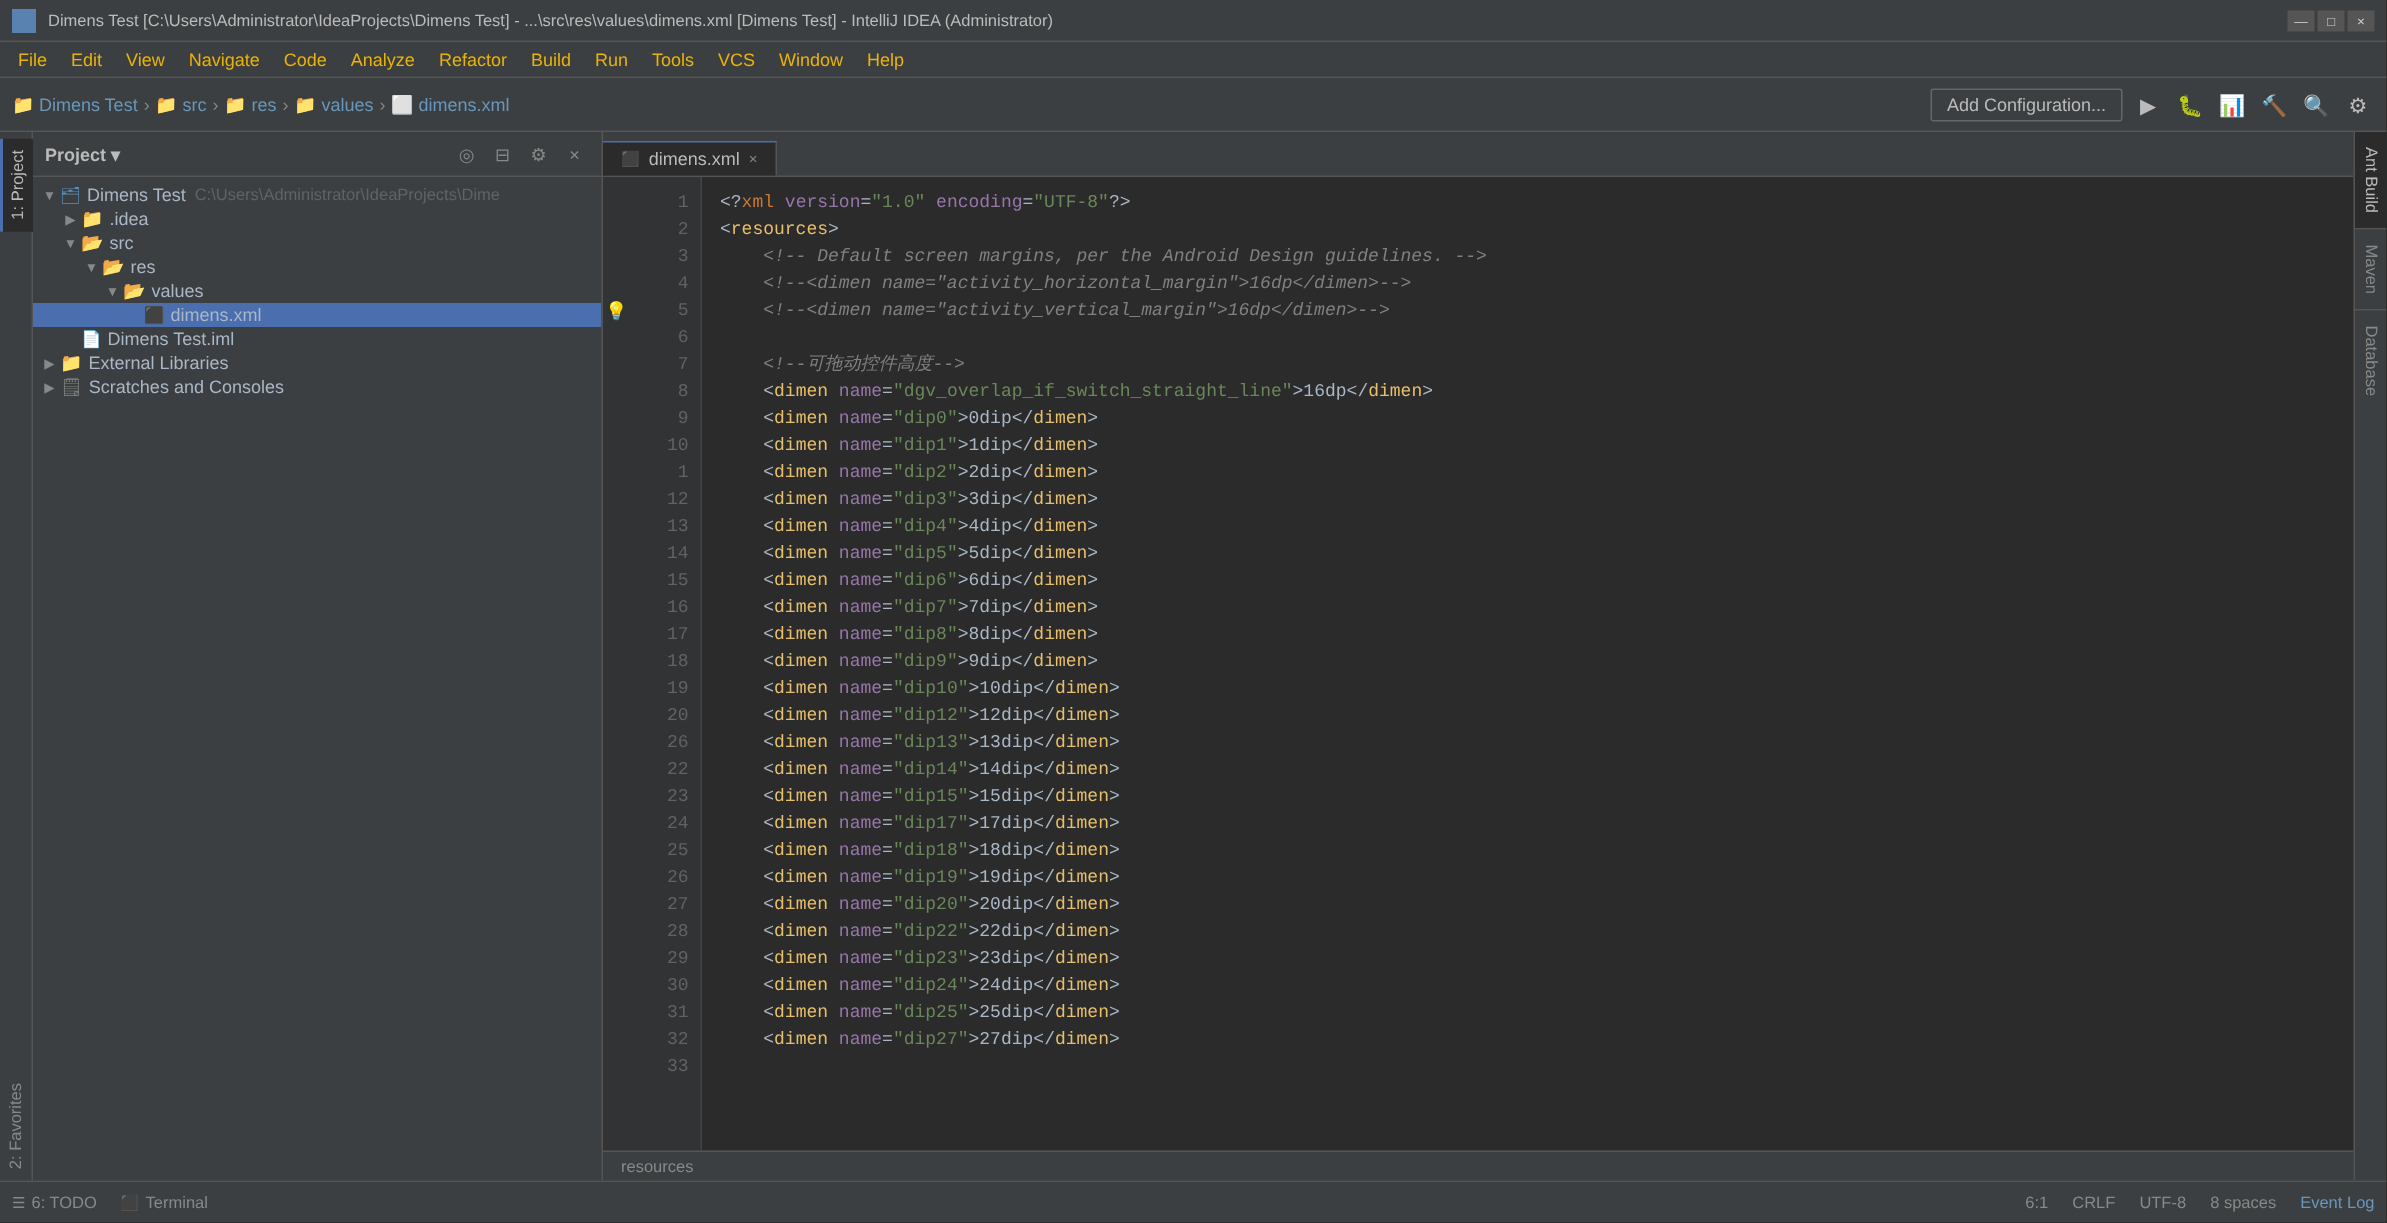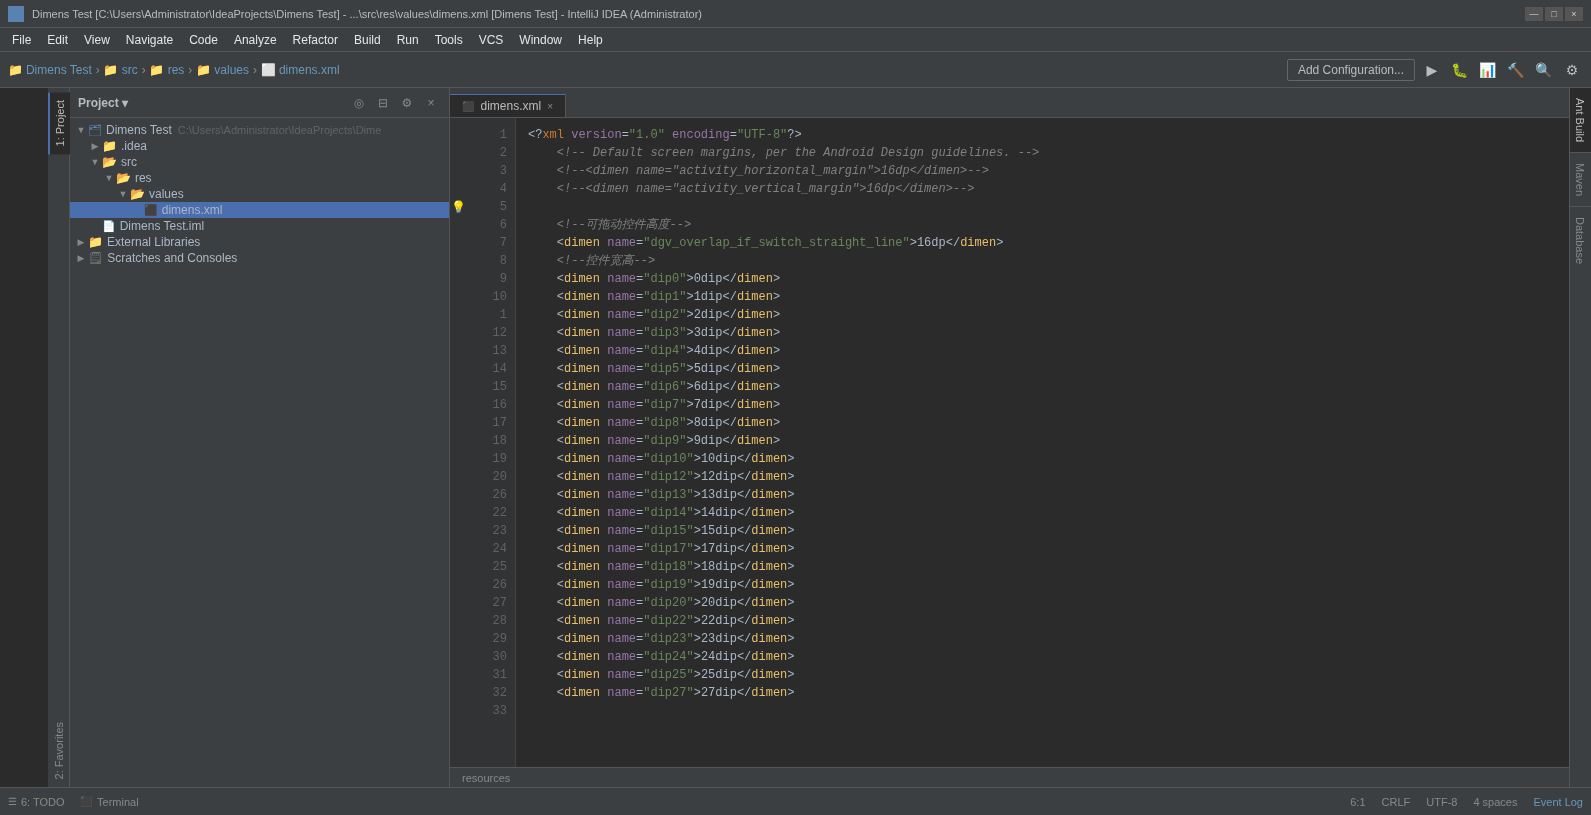--- a/index.html
+++ b/index.html
@@ -3,33 +3,33 @@
   <meta charset="utf-8">
   <style>
     * { margin: 0; padding: 0; box-sizing: border-box; }
     body { width: 1591px; height: 815px; background: #2b2b2b; font-family: 'Segoe UI', Arial, sans-serif; font-size: 12px; color: #a9b7c6; overflow: hidden; display: flex; flex-direction: column; }
 
     
     #title-bar { height: 28px; background: #3c3f41; display: flex; align-items: center; padding: 0 8px; border-bottom: 1px solid #555; color: #bbb; font-size: 11px; }
 
     
     #menu-bar { height: 24px; background: #3c3f41; display: flex; align-items: center; padding: 0 4px; border-bottom: 1px solid #555; }
-    #menu-bar .menu-item { padding: 2px 8px; color: #e5e5e5; font-size: 12px; cursor: pointer; }
+    #menu-bar .menu-item { padding: 2px 8px; color: #eab308; font-size: 12px; cursor: pointer; }
 
     
     #toolbar { height: 36px; background: #3c3f41; display: flex; align-items: center; padding: 0 8px; border-bottom: 1px solid #555; gap: 4px; }
     #toolbar .breadcrumb { display: flex; align-items: center; gap: 4px; flex: 1; }
     #toolbar .breadcrumb-item { color: #6897bb; font-size: 12px; cursor: pointer; display: flex; align-items: center; gap: 3px; }
     #toolbar .breadcrumb-sep { color: #888; }
     #toolbar .toolbar-actions { display: flex; align-items: center; gap: 6px; }
     #toolbar .add-config-btn { background: none; border: 1px solid #666; color: #bbb; padding: 3px 10px; font-size: 12px; cursor: pointer; border-radius: 2px; }
     #toolbar .toolbar-btn { width: 22px; height: 22px; background: none; border: none; color: #bbb; cursor: pointer; font-size: 14px; display: flex; align-items: center; justify-content: center; }
 
     
-    #main { display: flex; flex: 1; overflow: hidden; padding-left: 48px; }
+    #main { display: flex; flex: 1; overflow: hidden; }
 
     
     #sidebar { width: 380px; background: #3c3f41; border-right: 1px solid #555; display: flex; flex-direction: column; }
     #sidebar-toolbar { height: 30px; display: flex; align-items: center; padding: 0 8px; border-bottom: 1px solid #555; gap: 4px; }
     #sidebar-toolbar .panel-btn { width: 20px; height: 20px; background: none; border: none; color: #888; cursor: pointer; font-size: 12px; display: flex; align-items: center; justify-content: center; }
 
     #file-tree { flex: 1; overflow-y: auto; padding: 4px 0; }
     .tree-item { display: flex; align-items: center; padding: 1px 0; cursor: pointer; padding-left: 8px; font-size: 12px; color: #a9b7c6; }
     .tree-item.selected { background: #4b6eaf; }
     .tree-arrow { width: 14px; display: inline-flex; align-items: center; justify-content: center; color: #888; font-size: 9px; }
@@ -299,27 +299,27 @@
         <div>28</div>
         <div>29</div>
         <div>30</div>
         <div>31</div>
         <div>32</div>
         <div>33</div>
       </div>
 
       <div id="code-content">
         <div class="code-line"><span class="xml-bracket">&lt;?</span><span class="xml-pi">xml</span> <span class="xml-attr">version</span>=<span class="xml-val">"1.0"</span> <span class="xml-attr">encoding</span>=<span class="xml-val">"UTF-8"</span><span class="xml-bracket">?&gt;</span></div>
+        <div class="code-line"><span class="xml-bracket">&lt;</span><span class="xml-tag">resources</span><span class="xml-bracket">&gt;</span></div>
         <div class="code-line"><span class="xml-comment">    &lt;!-- Default screen margins, per the Android Design guidelines. --&gt;</span></div>
         <div class="code-line"><span class="xml-comment">    &lt;!--&lt;dimen name="activity_horizontal_margin"&gt;16dp&lt;/dimen&gt;--&gt;</span></div>
         <div class="code-line"><span class="xml-comment">    &lt;!--&lt;dimen name="activity_vertical_margin"&gt;16dp&lt;/dimen&gt;--&gt;</span></div>
         <div class="code-line">&nbsp;</div>
         <div class="code-line"><span class="xml-comment">    &lt;!--可拖动控件高度--&gt;</span></div>
         <div class="code-line">    <span class="xml-bracket">&lt;</span><span class="xml-tag">dimen</span> <span class="xml-attr">name</span>=<span class="xml-val">"dgv_overlap_if_switch_straight_line"</span><span class="xml-bracket">&gt;</span><span class="xml-text">16dp</span><span class="xml-bracket">&lt;/</span><span class="xml-tag">dimen</span><span class="xml-bracket">&gt;</span></div>
-        <div class="code-line"><span class="xml-comment">    &lt;!--控件宽高--&gt;</span></div>
         <div class="code-line">    <span class="xml-bracket">&lt;</span><span class="xml-tag">dimen</span> <span class="xml-attr">name</span>=<span class="xml-val">"dip0"</span><span class="xml-bracket">&gt;</span><span class="xml-text">0dip</span><span class="xml-bracket">&lt;/</span><span class="xml-tag">dimen</span><span class="xml-bracket">&gt;</span></div>
         <div class="code-line">    <span class="xml-bracket">&lt;</span><span class="xml-tag">dimen</span> <span class="xml-attr">name</span>=<span class="xml-val">"dip1"</span><span class="xml-bracket">&gt;</span><span class="xml-text">1dip</span><span class="xml-bracket">&lt;/</span><span class="xml-tag">dimen</span><span class="xml-bracket">&gt;</span></div>
         <div class="code-line">    <span class="xml-bracket">&lt;</span><span class="xml-tag">dimen</span> <span class="xml-attr">name</span>=<span class="xml-val">"dip2"</span><span class="xml-bracket">&gt;</span><span class="xml-text">2dip</span><span class="xml-bracket">&lt;/</span><span class="xml-tag">dimen</span><span class="xml-bracket">&gt;</span></div>
         <div class="code-line">    <span class="xml-bracket">&lt;</span><span class="xml-tag">dimen</span> <span class="xml-attr">name</span>=<span class="xml-val">"dip3"</span><span class="xml-bracket">&gt;</span><span class="xml-text">3dip</span><span class="xml-bracket">&lt;/</span><span class="xml-tag">dimen</span><span class="xml-bracket">&gt;</span></div>
         <div class="code-line">    <span class="xml-bracket">&lt;</span><span class="xml-tag">dimen</span> <span class="xml-attr">name</span>=<span class="xml-val">"dip4"</span><span class="xml-bracket">&gt;</span><span class="xml-text">4dip</span><span class="xml-bracket">&lt;/</span><span class="xml-tag">dimen</span><span class="xml-bracket">&gt;</span></div>
         <div class="code-line">    <span class="xml-bracket">&lt;</span><span class="xml-tag">dimen</span> <span class="xml-attr">name</span>=<span class="xml-val">"dip5"</span><span class="xml-bracket">&gt;</span><span class="xml-text">5dip</span><span class="xml-bracket">&lt;/</span><span class="xml-tag">dimen</span><span class="xml-bracket">&gt;</span></div>
         <div class="code-line">    <span class="xml-bracket">&lt;</span><span class="xml-tag">dimen</span> <span class="xml-attr">name</span>=<span class="xml-val">"dip6"</span><span class="xml-bracket">&gt;</span><span class="xml-text">6dip</span><span class="xml-bracket">&lt;/</span><span class="xml-tag">dimen</span><span class="xml-bracket">&gt;</span></div>
         <div class="code-line">    <span class="xml-bracket">&lt;</span><span class="xml-tag">dimen</span> <span class="xml-attr">name</span>=<span class="xml-val">"dip7"</span><span class="xml-bracket">&gt;</span><span class="xml-text">7dip</span><span class="xml-bracket">&lt;/</span><span class="xml-tag">dimen</span><span class="xml-bracket">&gt;</span></div>
         <div class="code-line">    <span class="xml-bracket">&lt;</span><span class="xml-tag">dimen</span> <span class="xml-attr">name</span>=<span class="xml-val">"dip8"</span><span class="xml-bracket">&gt;</span><span class="xml-text">8dip</span><span class="xml-bracket">&lt;/</span><span class="xml-tag">dimen</span><span class="xml-bracket">&gt;</span></div>
         <div class="code-line">    <span class="xml-bracket">&lt;</span><span class="xml-tag">dimen</span> <span class="xml-attr">name</span>=<span class="xml-val">"dip9"</span><span class="xml-bracket">&gt;</span><span class="xml-text">9dip</span><span class="xml-bracket">&lt;/</span><span class="xml-tag">dimen</span><span class="xml-bracket">&gt;</span></div>
@@ -359,16 +359,16 @@
     <span>6: TODO</span>
   </div>
   <div style="display:flex;align-items:center;gap:4px;">
     <span style="font-size:10px;">⬛</span>
     <span>Terminal</span>
   </div>
   <div style="margin-left:auto;display:flex;gap:16px;align-items:center;">
     <span>6:1</span>
     <span>CRLF</span>
     <span>UTF-8</span>
-    <span>4 spaces</span>
+    <span>8 spaces</span>
     <span style="color:#6897bb;cursor:pointer;">Event Log</span>
   </div>
 </div>
 
 </body></html>

